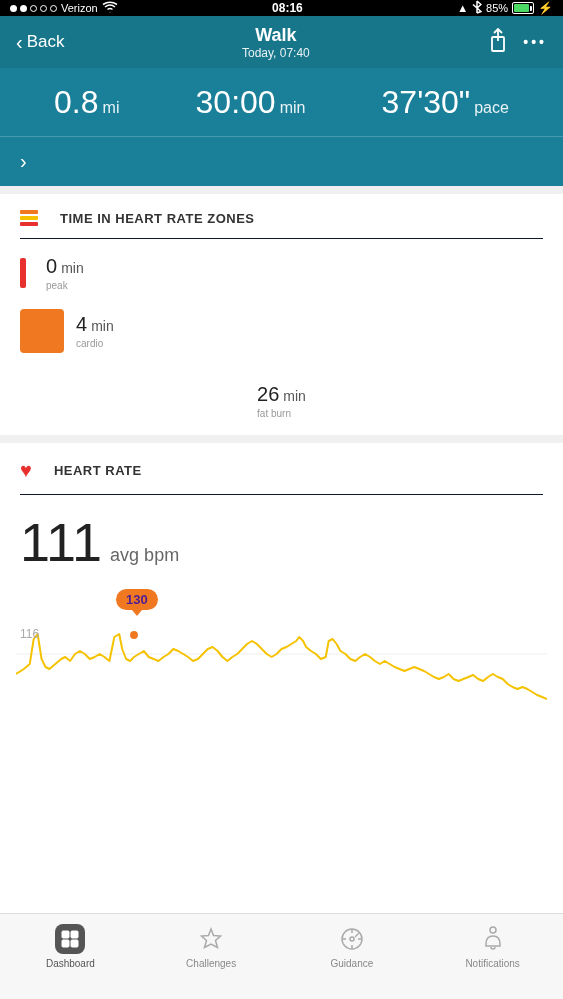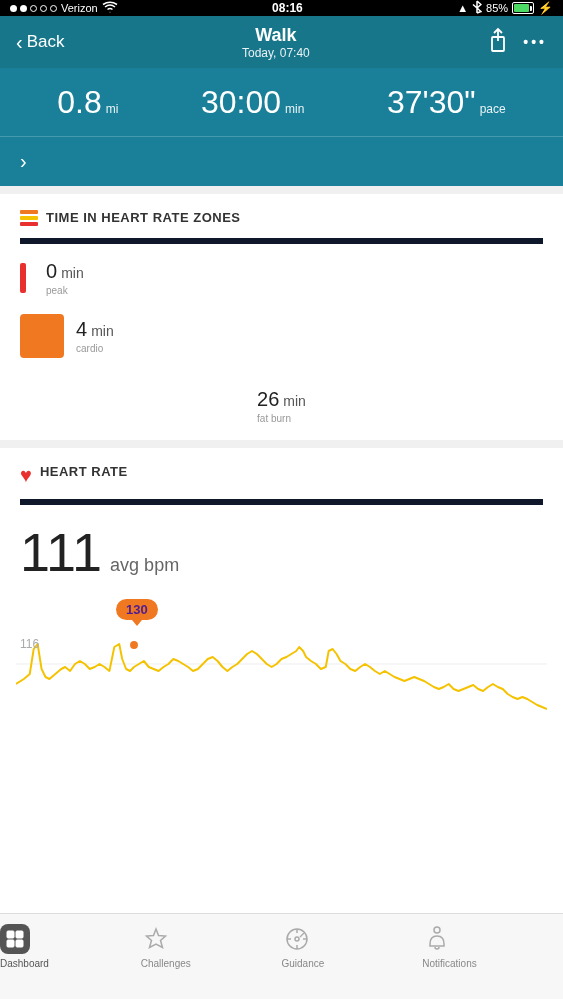--- a/index.html
+++ b/index.html
@@ -71,21 +71,21 @@
       background: #1a8099;
       height: 68px;
       display: flex;
       align-items: center;
       justify-content: space-around;
       padding: 0 16px;
       color: #fff;
     }
     .stat-item { display: flex; align-items: baseline; gap: 4px; }
     .stat-value { font-size: 32px; font-weight: 300; line-height: 1; }
-    .stat-unit { font-size: 12px; font-weight: 400; opacity: 0.9; }
+    .stat-unit { font-size: 16px; font-weight: 400; opacity: 0.9; }
 
     
     .categorize-bar {
       background: #1a8099;
       height: 50px;
       display: flex;
       align-items: center;
       justify-content: space-between;
       padding: 0 20px 0 20px;
       color: #fff;
@@ -97,23 +97,24 @@
     
     .section-divider { height: 8px; background: #f0f0f0; }
 
     
     .section {
       background: #fff;
       padding: 16px 20px;
     }
     .section-header {
       display: flex;
-      gap: 8px;
+      align-items: center;
+      gap: 22px;
       padding-bottom: 12px;
-      border-bottom: 6px solid #0f172a;
+      border-bottom: 1px solid #0f172a;
       margin-bottom: 16px;
     }
     .section-title {
       font-size: 13px;
       font-weight: 700;
       letter-spacing: 0.5px;
       color: #333;
       text-transform: uppercase;
     }
     .zones-icon {
@@ -234,20 +235,21 @@
       background: #f7f7f7;
       border-top: 1px solid #ddd;
       display: flex;
       align-items: flex-start;
       justify-content: space-around;
       padding-top: 10px;
     }
     .tab-item {
       display: flex;
       flex-direction: column;
+      align-items: center;
       gap: 4px;
       flex: 1;
     }
     .tab-icon {
       width: 30px;
       height: 30px;
       display: flex;
       align-items: center;
       justify-content: center;
     }

